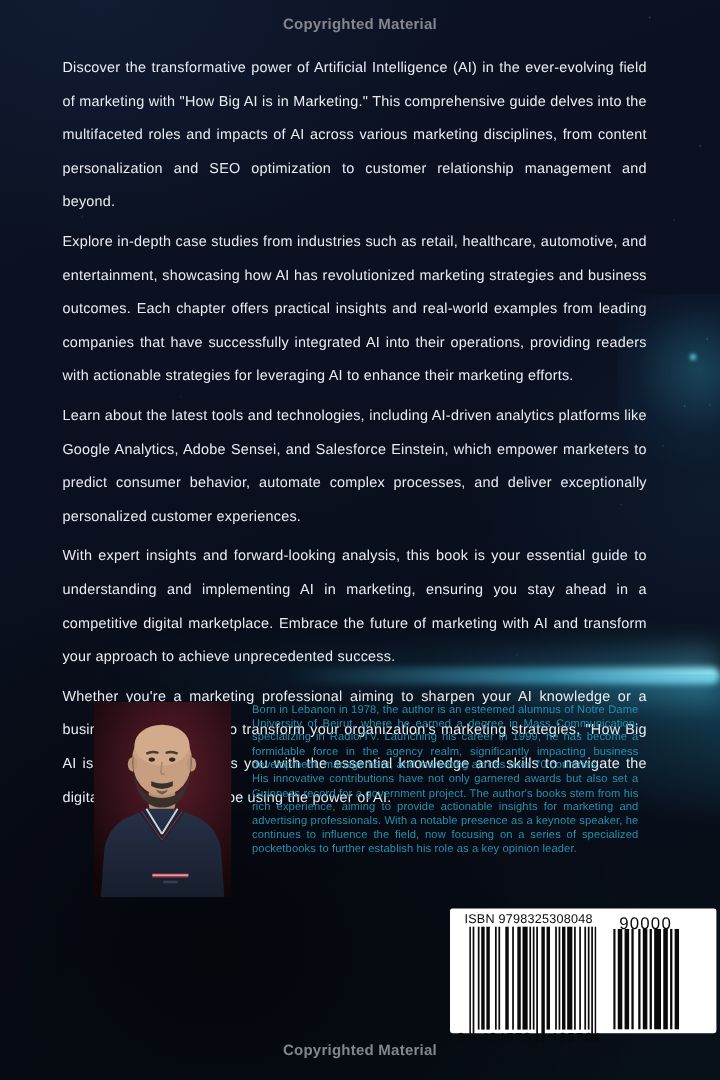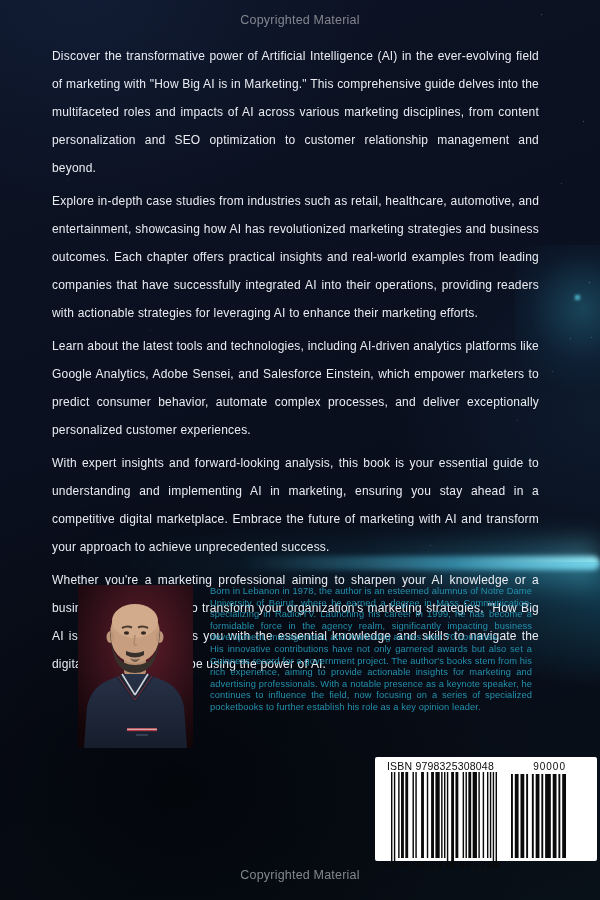--- a/index.html
+++ b/index.html
@@ -29,39 +29,39 @@
       430px 545px 1px 0 rgba(150,220,240,.3);}
   .nebula{position:absolute;left:515px;top:245px;width:150px;height:150px;pointer-events:none;
     background:radial-gradient(circle at 45% 42%, rgba(60,190,220,.28), rgba(30,100,150,.10) 45%, transparent 72%);}
   .beam-halo{position:absolute;left:70px;right:0;top:540px;height:46px;filter:blur(12px);opacity:.55;
     background:linear-gradient(90deg, rgba(40,150,190,0) 0%, rgba(45,160,200,.22) 55%, rgba(70,200,235,.5) 85%, rgba(110,225,248,.7) 100%);}
   .beam-core{position:absolute;left:240px;right:0;top:556px;height:14px;filter:blur(2.5px);border-radius:8px;
     background:linear-gradient(90deg, rgba(60,180,220,0) 0%, rgba(80,200,235,.55) 60%, rgba(150,238,252,.95) 100%);}
   .glow-br{position:absolute;right:-40px;top:562px;width:240px;height:130px;pointer-events:none;
     background:radial-gradient(ellipse at 100% 15%, rgba(40,165,205,.35), transparent 70%);}
   .copyright{position:absolute;left:0;width:600px;text-align:center;color:#84868f;
-    font-size:12.5px;font-weight:400;letter-spacing:.2px;}
+    font-size:12.5px;font-weight:700;letter-spacing:.2px;}
   .copyright.top{top:13px;}
   .copyright.bottom{top:868px;}
   .body-text{position:absolute;left:52px;top:42px;width:487px;color:#eaecf2;
     font-size:12px;line-height:28px;letter-spacing:.2px;text-align:justify;}
   .body-text p{margin:0 0 5px 0;}
   .photo{position:absolute;left:78px;top:585px;width:115px;height:163px;overflow:hidden;}
   .bio{position:absolute;left:210px;top:586px;width:322px;color:#2391ae;
     font-size:9.3px;line-height:11.6px;letter-spacing:.1px;text-align:justify;}
   .bio p{margin:0;}
   .barcode-box{position:absolute;left:375px;top:757px;width:222px;height:104px;background:#fff;border-radius:2px;}
   .isbn-line{position:absolute;top:3px;left:12px;width:100px;text-align:center;color:#0a0a0a;
     font-size:10.5px;letter-spacing:.2px;white-space:nowrap;}
   .main-bars{position:absolute;left:16px;top:15px;}
   .main-digits{position:absolute;left:6px;top:102px;width:128px;display:flex;align-items:center;
     color:#0a0a0a;font-size:11px;letter-spacing:1px;}
   .main-digits .d9{width:12px;text-align:left;}
   .main-digits .grp{flex:1;text-align:center;}
-  .supp-code{position:absolute;left:135px;top:4px;width:56px;text-align:right;color:#0a0a0a;font-size:10px;letter-spacing:1px;}
+  .supp-code{position:absolute;left:135px;top:4px;width:56px;text-align:center;color:#0a0a0a;font-size:14px;letter-spacing:1px;}
   .supp-bars{position:absolute;left:136px;top:17px;}
 </style>
 </head>
 <body>
 
 <div class="page">
 
   <div class="stars"></div>
   <div class="nebula"></div>
   <div class="beam-halo"></div>

